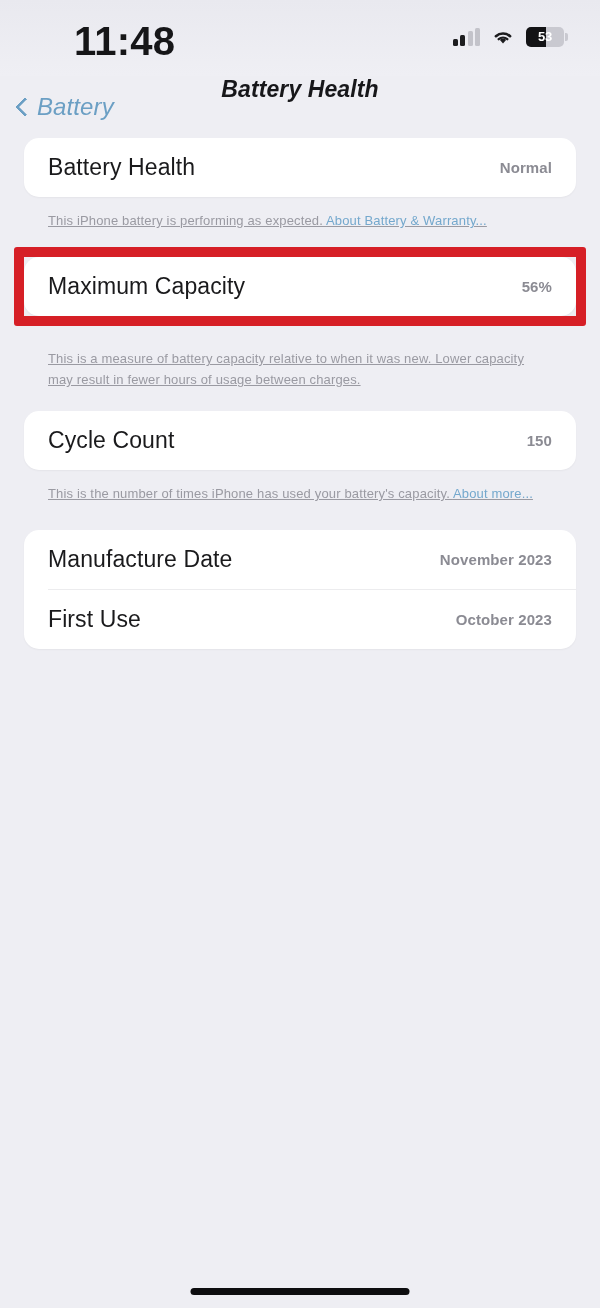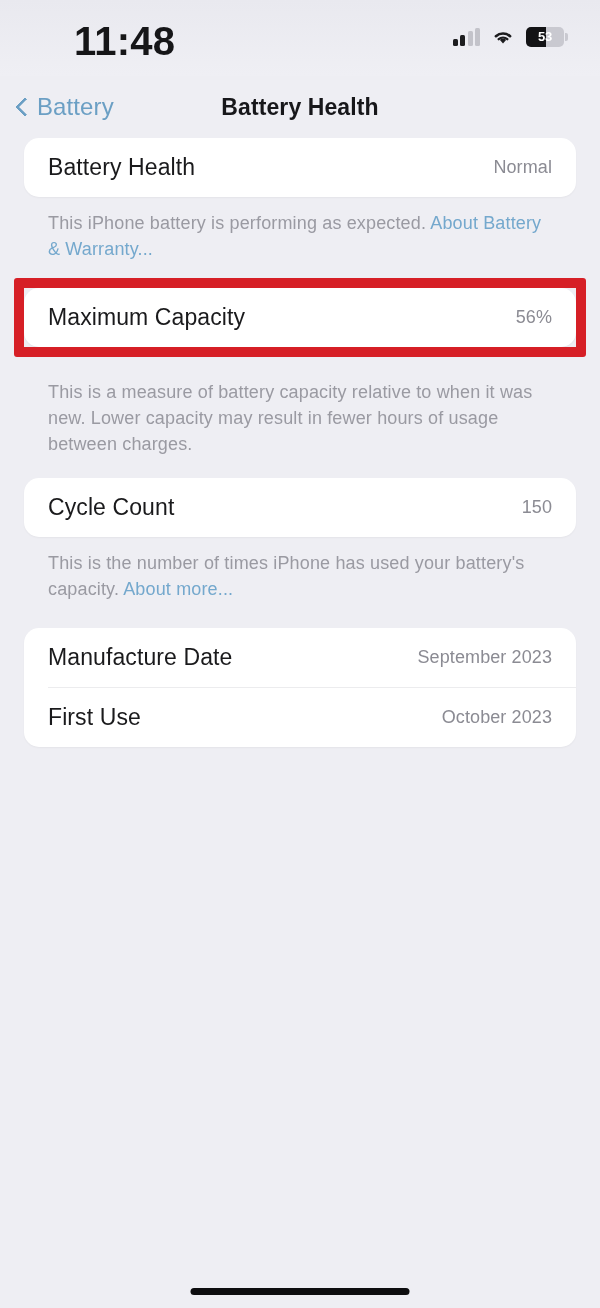--- a/index.html
+++ b/index.html
@@ -98,21 +98,21 @@
     color: #ffffff;
     line-height: 20px;
     letter-spacing: -0.3px;
   }
 
   
   .nav-bar {
     position: relative;
     height: 62px;
     display: flex;
-    align-items: center;
+    font-style: italic;
   }
   .nav-back {
     display: flex;
     align-items: center;
     gap: 9px;
     position: absolute;
     left: 16px;
     top: 50%;
     transform: translateY(-50%);
     cursor: pointer;
@@ -164,36 +164,38 @@
     justify-content: space-between;
     padding: 0 24px;
     height: 59px;
   }
   .row-label {
     font-size: 23px;
     color: #1a1a1c;
     letter-spacing: 0.1px;
   }
   .row-value {
-    font-size: 18px;
+    font-size: 15px;
     color: #8b8b93;
     letter-spacing: 0.1px;
+    font-weight: bold;
   }
   .row-sep {
     height: 1px;
     background: #ececee;
     margin-left: 24px;
   }
 
   .footnote {
-    font-size: 18px;
-    line-height: 26px;
+    font-size: 13px;
+    line-height: 21px;
     color: #9a9aa2;
     padding: 13px 24px 0 24px;
     letter-spacing: 0.15px;
+    text-decoration: underline;
   }
   .footnote .lnk {
     color: #74a8cd;
     cursor: pointer;
   }
 
   .gap-sm { height: 21px; }
   .gap-md { height: 26px; }
 
   
@@ -298,21 +300,21 @@
   </div>
   <div class="footnote">
     <span>This is the number of times iPhone has used your battery's capacity. </span><span class="lnk">About more...</span>
   </div>
 
   <div class="gap-md"></div>
 
   <div class="card">
     <div class="row">
       <span class="row-label">Manufacture Date</span>
-      <span class="row-value">September 2023</span>
+      <span class="row-value">November 2023</span>
     </div>
     <div class="row-sep"></div>
     <div class="row">
       <span class="row-label">First Use</span>
       <span class="row-value">October 2023</span>
     </div>
   </div>
 
 </div>
 

